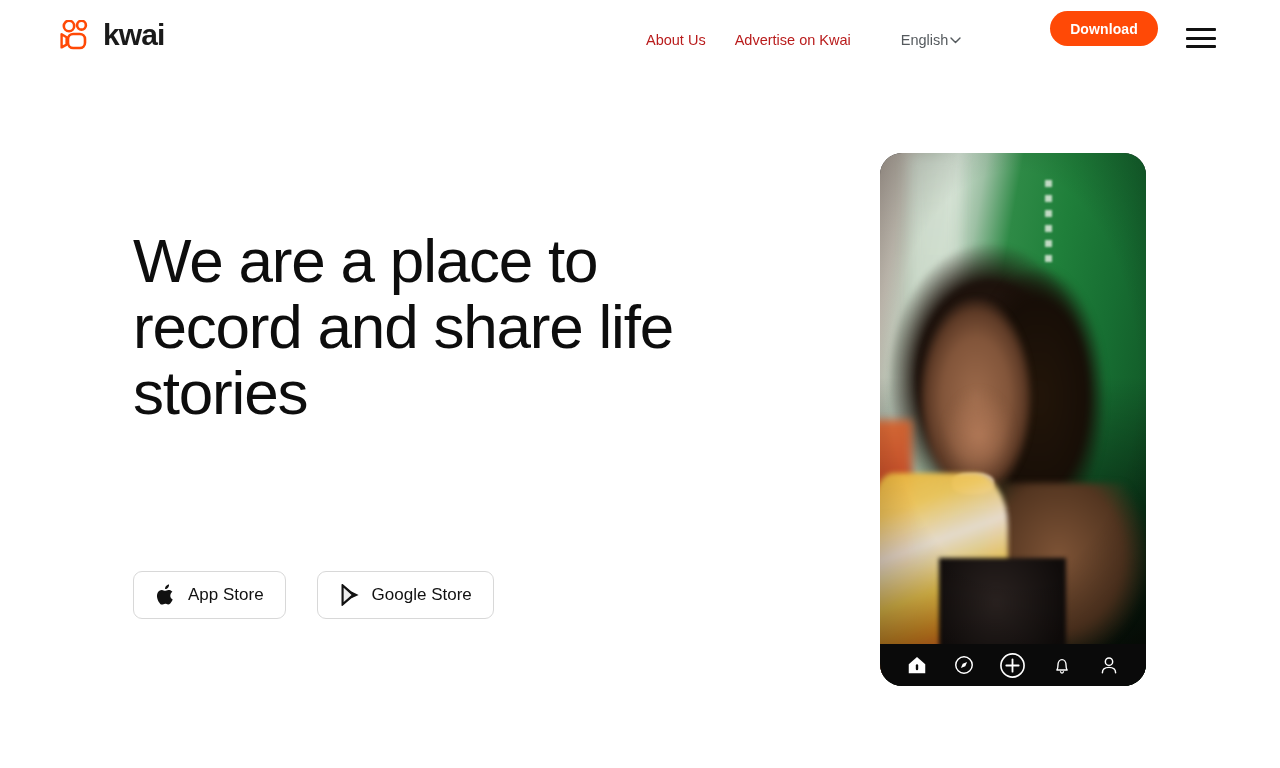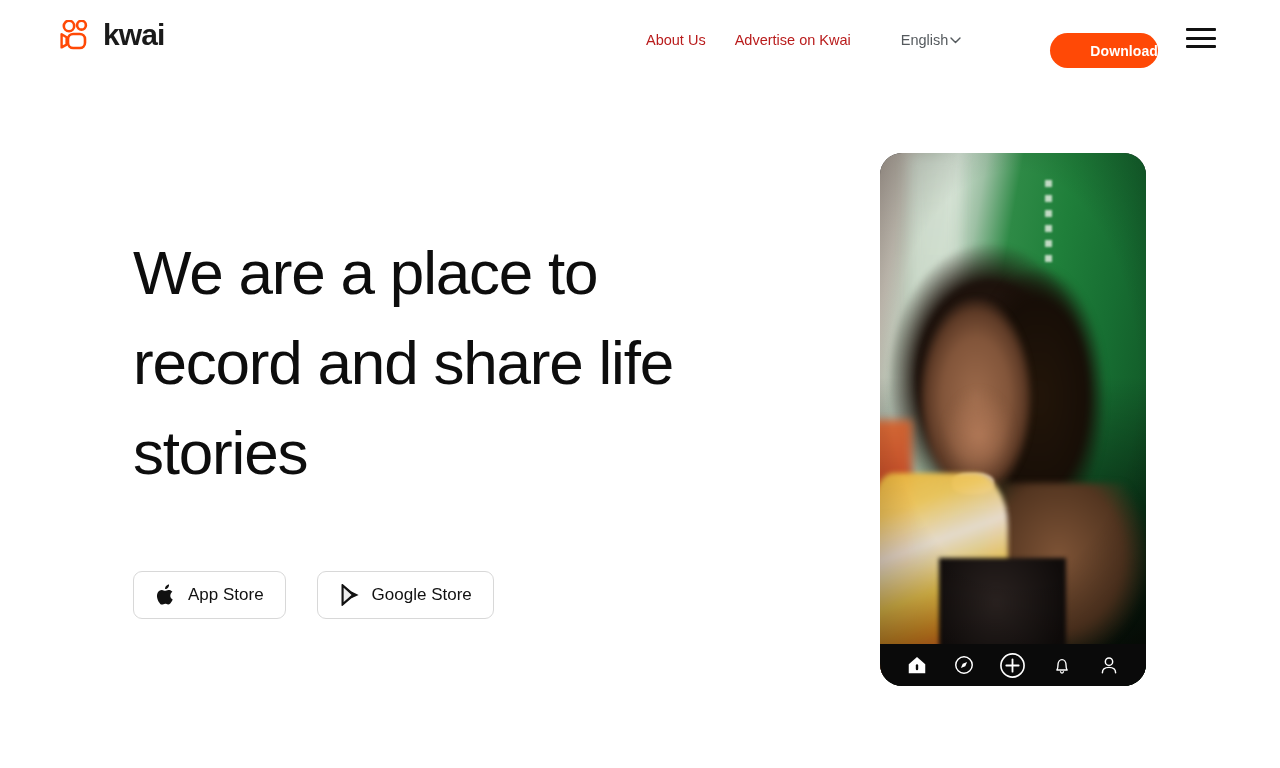--- a/index.html
+++ b/index.html
@@ -41,45 +41,45 @@
   .nav-link.about { margin-left:16px; }
   .nav-link.advertise { margin-left:29px; }
   .lang {
     display:flex; align-items:center; gap:2px;
     margin-left:50px; cursor:pointer;
   }
   .lang-label { font-size:14.5px; color:#555a5e; }
   .chev { width:11px; height:7px; display:block; }
 
   .download-btn {
-    position:absolute; left:1050px; top:33px;
+    position:absolute; left:1050px; top:11px;
     width:108px; height:35px;
     background:#ff4906; border-radius:18px;
     border:none; cursor:pointer;
-    display:flex; align-items:center; justify-content:flex-end;
+    display:flex; align-items:center; justify-content:center;
   }
   .download-btn span {
     color:#ffffff; font-size:14px; font-weight:bold;
     letter-spacing:0.1px;
   }
 
   .burger {
     position:absolute; left:1186px; top:26px;
     width:30px; height:24px; cursor:pointer;
     display:flex; flex-direction:column; justify-content:space-between;
     padding:2px 0;
   }
   .burger i { display:block; width:30px; height:3px; background:#111111; border-radius:1px; }
 
   
   .hero-title {
     position:absolute; left:133px; top:228px;
     width:600px;
     font-size:62px;
-    line-height:90px;
+    line-height:66px;
     letter-spacing:-1.2px;
     color:#0d0d0d;
     font-weight:normal;
   }
 
   .store-row {
     position:absolute; left:133px; top:571px;
     display:flex; gap:31px;
   }
   .store-btn {

